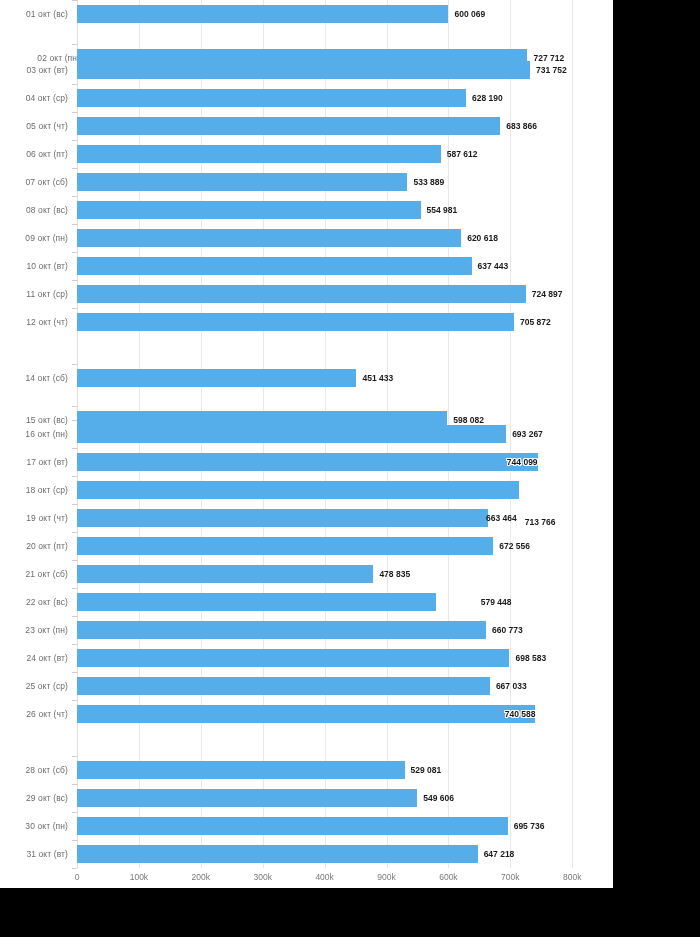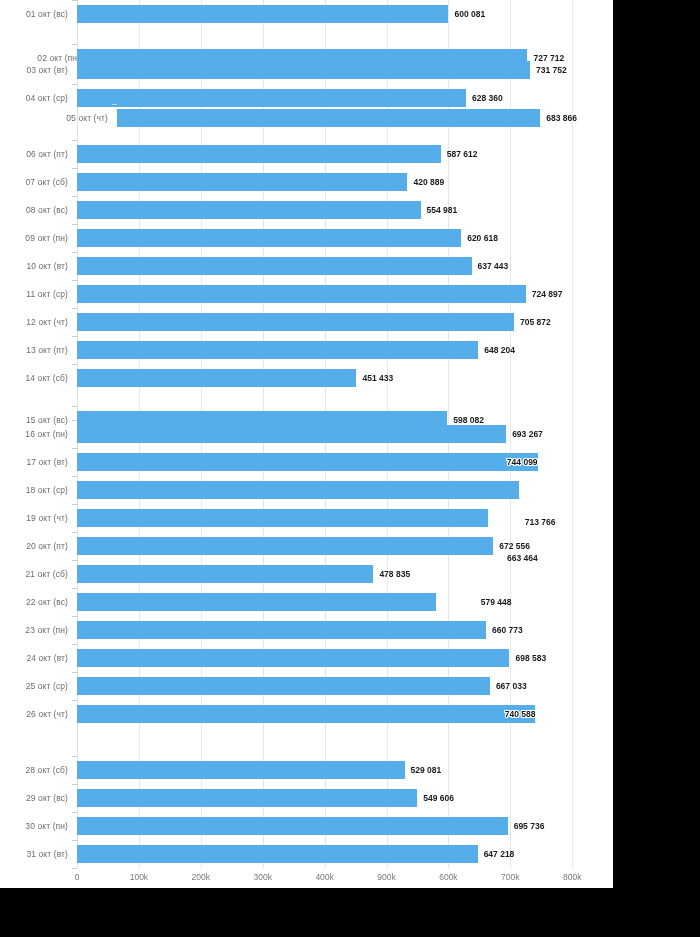--- a/index.html
+++ b/index.html
@@ -132,57 +132,57 @@
       <div class="gridline" style="left: 262.7px; height: 868px;"></div>
       <div class="gridline" style="left: 324.6px; height: 868px;"></div>
       <div class="gridline" style="left: 386.5px; height: 868px;"></div>
       <div class="gridline" style="left: 448.4px; height: 868px;"></div>
       <div class="gridline" style="left: 510.3px; height: 868px;"></div>
       <div class="gridline" style="left: 572.2px; height: 868px;"></div>
       <div class="row" style="top: 0px;">
         <div class="cat-label">01 окт (вс)</div>
         <div class="tick" style="left: 72px; top: 0px;"></div>
         <div class="bar" style="left: 77px; width: 371.443px; background: rgb(85, 174, 233);"></div>
-        <div class="val-label outside" style="left: 448.443px;">600 081</div>
+        <div class="val-label outside" style="left: 448.443px;">600 069</div>
       </div>
       <div class="row" style="top: 44px; padding-left: 12px;">
         <div class="cat-label">02 окт (пн)</div>
         <div class="tick" style="left: 72px; top: 0px;"></div>
         <div class="bar" style="left: 77px; width: 450.454px; background: rgb(85, 174, 233);"></div>
         <div class="val-label outside" style="left: 527.454px;">727 712</div>
       </div>
       <div class="row" style="top: 56px;">
         <div class="cat-label">03 окт (вт)</div>
         <div class="tick" style="left: 72px; top: 0px;"></div>
         <div class="bar" style="left: 77px; width: 452.954px; background: rgb(85, 174, 233);"></div>
         <div class="val-label outside" style="left: 529.954px;">731 752</div>
       </div>
       <div class="row" style="top: 84px;">
         <div class="cat-label">04 окт (ср)</div>
         <div class="tick" style="left: 72px; top: 0px;"></div>
         <div class="bar" style="left: 77px; width: 388.955px; background: rgb(85, 174, 233);"></div>
-        <div class="val-label outside" style="left: 465.955px;">628 360</div>
-      </div>
-      <div class="row" style="top: 104px; margin-left: 40px;">
+        <div class="val-label outside" style="left: 465.955px;">628 190</div>
+      </div>
+      <div class="row" style="top: 112px;">
         <div class="cat-label">05 окт (чт)</div>
         <div class="tick" style="left: 72px; top: 0px;"></div>
         <div class="bar" style="left: 77px; width: 423.313px; background: rgb(85, 174, 233);"></div>
         <div class="val-label outside" style="left: 500.313px; text-align: center;">683 866</div>
       </div>
       <div class="row" style="top: 140px;">
         <div class="cat-label">06 окт (пт)</div>
         <div class="tick" style="left: 72px; top: 0px;"></div>
         <div class="bar" style="left: 77px; width: 363.732px; background: rgb(85, 174, 233);"></div>
         <div class="val-label outside" style="left: 440.732px;">587 612</div>
       </div>
       <div class="row" style="top: 168px;">
         <div class="cat-label">07 окт (сб)</div>
         <div class="tick" style="left: 72px; top: 0px;"></div>
         <div class="bar" style="left: 77px; width: 330.477px; background: rgb(85, 174, 233);"></div>
-        <div class="val-label outside" style="left: 407.477px;">420 889</div>
+        <div class="val-label outside" style="left: 407.477px;">533 889</div>
       </div>
       <div class="row" style="top: 196px;">
         <div class="cat-label">08 окт (вс)</div>
         <div class="tick" style="left: 72px; top: 0px;"></div>
         <div class="bar" style="left: 77px; width: 343.533px; background: rgb(85, 174, 233);"></div>
         <div class="val-label outside" style="left: 420.533px;">554 981</div>
       </div>
       <div class="row" style="top: 224px;">
         <div class="cat-label">09 окт (пн)</div>
         <div class="tick" style="left: 72px; top: 0px;"></div>
@@ -200,26 +200,20 @@
         <div class="tick" style="left: 72px; top: 0px;"></div>
         <div class="bar" style="left: 77px; width: 448.711px; background: rgb(85, 174, 233);"></div>
         <div class="val-label outside" style="left: 525.711px;">724 897</div>
       </div>
       <div class="row" style="top: 308px;">
         <div class="cat-label">12 окт (чт)</div>
         <div class="tick" style="left: 72px; top: 0px;"></div>
         <div class="bar" style="left: 77px; width: 436.935px; background: rgb(85, 174, 233);"></div>
         <div class="val-label outside" style="left: 513.935px;">705 872</div>
       </div>
-      <div class="row" style="top: 336px;">
-        <div class="cat-label">13 окт (пт)</div>
-        <div class="tick" style="left: 72px; top: 0px;"></div>
-        <div class="bar" style="left: 77px; width: 401.238px; background: rgb(85, 174, 233);"></div>
-        <div class="val-label outside" style="left: 478.238px;">648 204</div>
-      </div>
       <div class="row" style="top: 364px;">
         <div class="cat-label">14 окт (сб)</div>
         <div class="tick" style="left: 72px; top: 0px;"></div>
         <div class="bar" style="left: 77px; width: 279.437px; background: rgb(85, 174, 233);"></div>
         <div class="val-label outside" style="left: 356.437px;">451 433</div>
       </div>
       <div class="row" style="top: 406px;">
         <div class="cat-label">15 окт (вс)</div>
         <div class="tick" style="left: 72px; top: 0px;"></div>
         <div class="bar" style="left: 77px; width: 370.213px; background: rgb(85, 174, 233);"></div>
@@ -240,21 +234,21 @@
       <div class="row" style="top: 476px;">
         <div class="cat-label">18 окт (ср)</div>
         <div class="tick" style="left: 72px; top: 0px;"></div>
         <div class="bar" style="left: 77px; width: 441.821px; background: rgb(85, 174, 233);"></div>
         <div class="val-label outside" style="left: 518.821px; margin-top: 32px;">713 766</div>
       </div>
       <div class="row" style="top: 504px;">
         <div class="cat-label">19 окт (чт)</div>
         <div class="tick" style="left: 72px; top: 0px;"></div>
         <div class="bar" style="left: 77px; width: 410.684px; background: rgb(85, 174, 233);"></div>
-        <div class="val-label outside" style="left: 501px; margin-top: 40px;">663 464</div>
+        <div class="val-label outside" style="left: 480px;">663 464</div>
       </div>
       <div class="row" style="top: 532px;">
         <div class="cat-label">20 окт (пт)</div>
         <div class="tick" style="left: 72px; top: 0px;"></div>
         <div class="bar" style="left: 77px; width: 416.312px; background: rgb(85, 174, 233);"></div>
         <div class="val-label outside" style="left: 493.312px;">672 556</div>
       </div>
       <div class="row" style="top: 560px;">
         <div class="cat-label">21 окт (сб)</div>
         <div class="tick" style="left: 72px; top: 0px;"></div>

